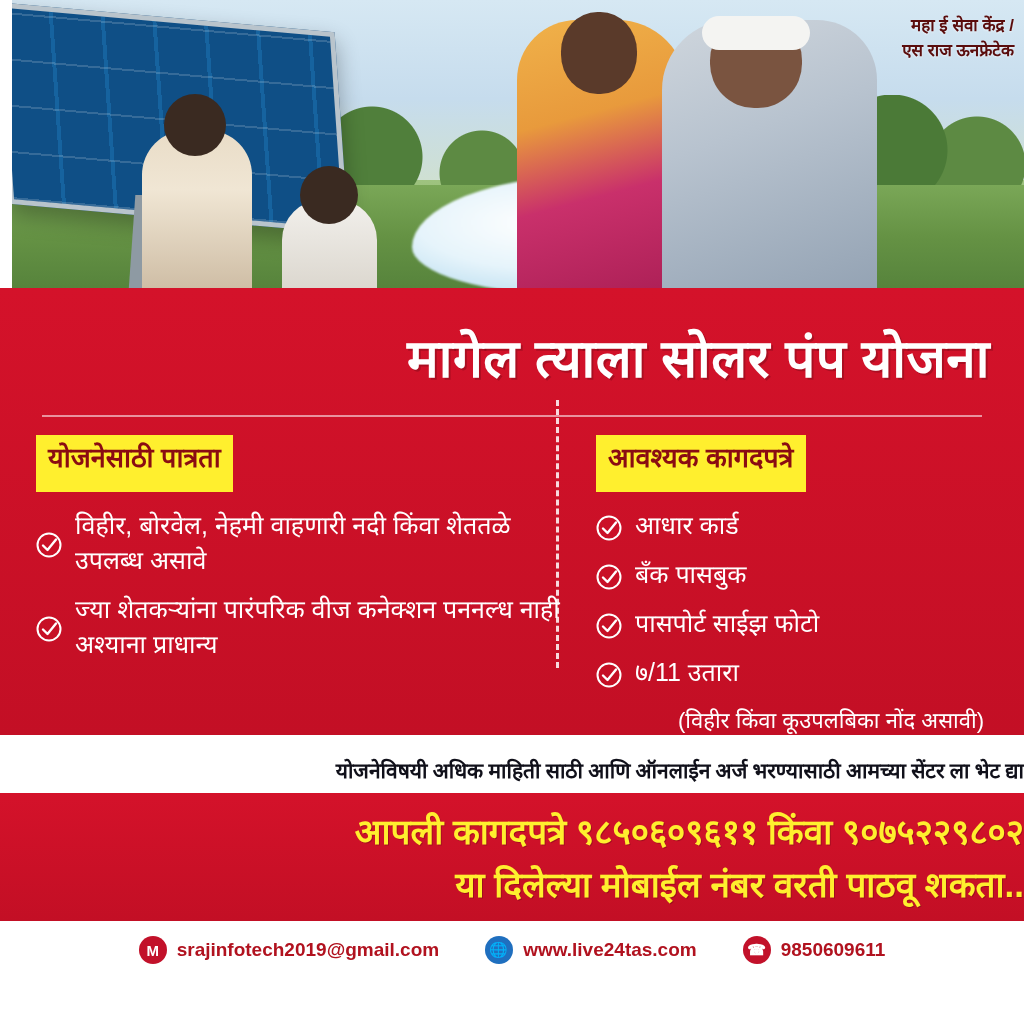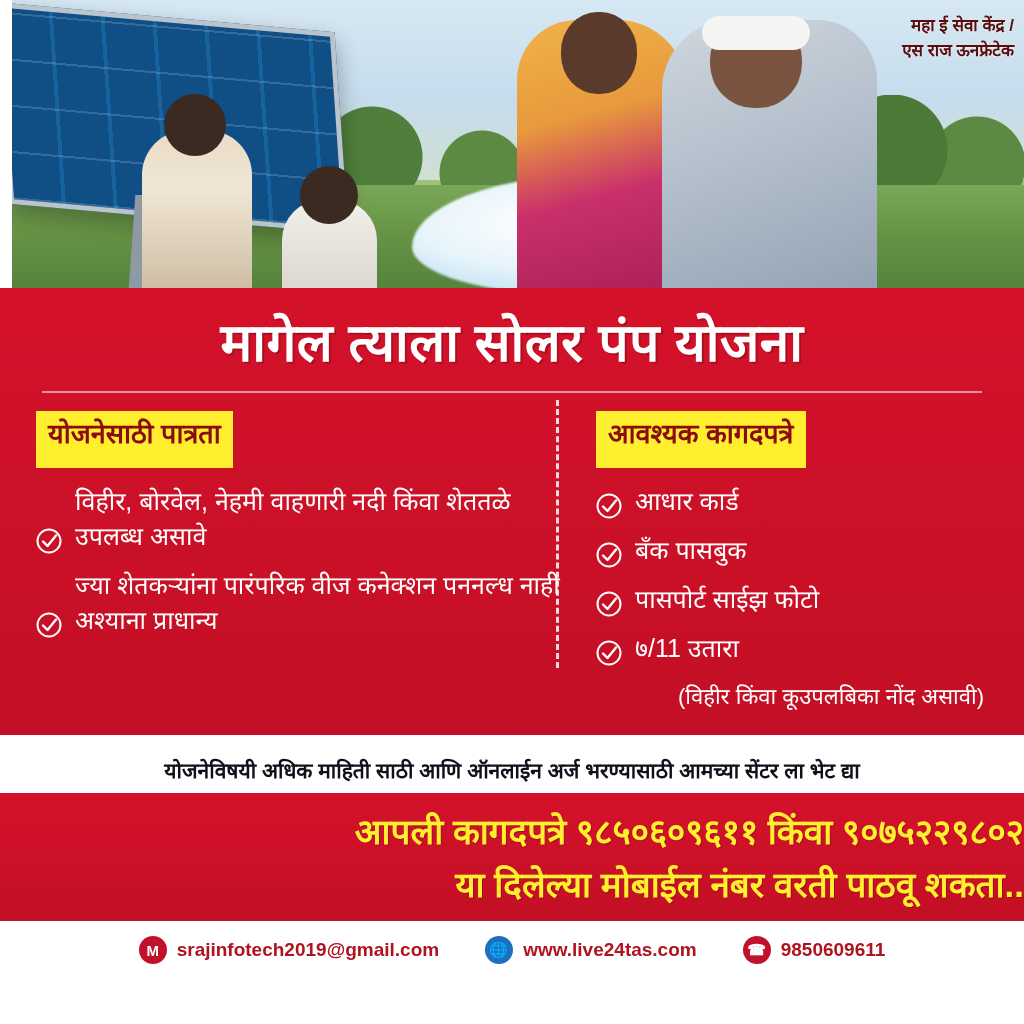--- a/index.html
+++ b/index.html
@@ -107,23 +107,23 @@
 
   
   .red-panel {
     position: absolute;
     left: 0; top: 288px;
     width: 1024px;
     height: 447px;
     background: linear-gradient(180deg,#d4122a 0%,#c30f25 100%);
   }
   .title {
-    margin: 0;
+    margin: 16px;
     padding: 16px 18px 6px;
-    text-align: center;
+    text-align: right;
     color: #ffffff;
     font-size: 53px;
     font-weight: bold;
     letter-spacing: .5px;
     text-shadow: 2px 2px 0 rgba(0,0,0,.18);
   }
   .title-rule {
     width: 940px;
     height: 2px;
     margin: 8px auto 0;
@@ -148,21 +148,21 @@
     display: inline-block;
     background: #ffef2e;
     color: #8a0c12;
     font-size: 27px;
     font-weight: bold;
     padding: 3px 12px 17px;
     margin-bottom: 16px;
   }
   .bullet {
     display: flex;
-    align-items: flex-end;
+    align-items: center;
     gap: 13px;
     margin-bottom: 14px;
   }
   .check {
     flex: 0 0 auto;
     width: 26px; height: 26px;
     margin-top: 4px;
     position: relative;
   }
   .check svg { display:block; }
@@ -182,21 +182,22 @@
 
   
   .white-strip {
     position: absolute;
     left: 0; top: 735px;
     width: 1024px;
     height: 69px;
     background: #ffffff;
     display: flex;
     align-items: center;
-    justify-content: center;
+    justify-content: flex-end;
+    font-family: Liberation Serif, serif;
   }
   .white-strip span {
     color: #10101a;
     font-size: 21px;
     font-weight: bold;
   }
 
   
   .cta {
     position: absolute;

